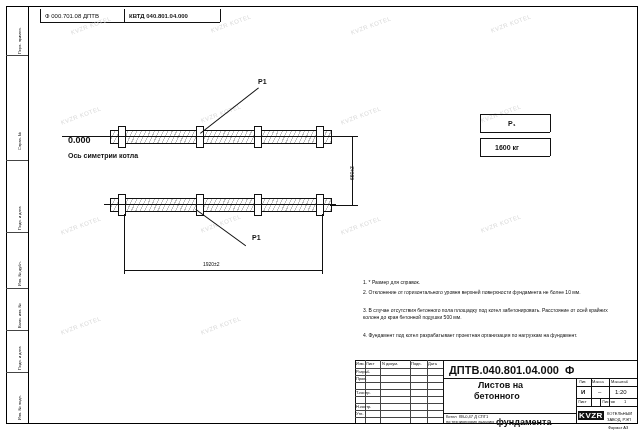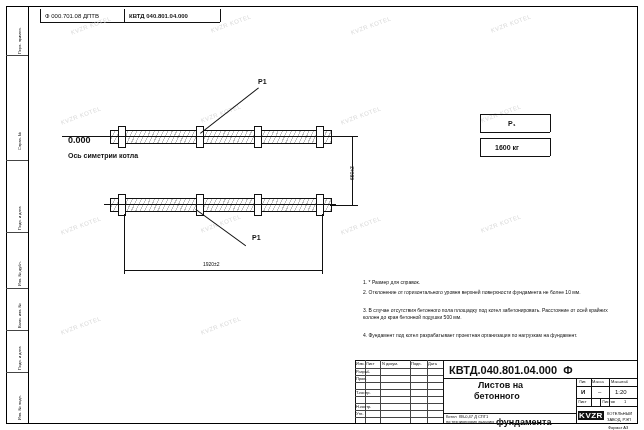--- a/index.html
+++ b/index.html
@@ -159,21 +159,21 @@
   <div class="txt tiny" style="left:411px;top:362px;">Подп.</div>
   <div class="txt tiny" style="left:428px;top:362px;">Дата</div>
 
   <div class="txt tiny" style="left:356px;top:370px;">Разраб.</div>
   <div class="txt tiny" style="left:356px;top:377px;">Пров.</div>
   <div class="txt tiny" style="left:356px;top:391px;">Т.контр.</div>
   <div class="txt tiny" style="left:356px;top:405px;">Н.контр.</div>
   <div class="txt tiny" style="left:356px;top:412px;">Утв.</div>
 
   <div class="ln hl" style="left:443px;top:378px;width:194px;"></div>
-  <div class="txt xl b" style="left:449px;top:365px;">КВТД.040.801.04.000  Ф</div>
+  <div class="txt xl b" style="left:449px;top:365px;">ДПТВ.040.801.04.000  Ф</div>
 
   <div class="ln vl" style="left:576px;top:378px;height:45px;"></div>
   <div class="ln hl" style="left:576px;top:386px;width:61px;"></div>
   <div class="ln hl" style="left:576px;top:398px;width:61px;"></div>
   <div class="ln hl" style="left:576px;top:406px;width:61px;"></div>
   <div class="ln vl" style="left:591px;top:378px;height:28px;"></div>
   <div class="ln vl" style="left:609px;top:378px;height:28px;"></div>
   <div class="ln vl" style="left:600px;top:398px;height:8px;"></div>
 
   <div class="txt tiny" style="left:579px;top:380px;">Лит.</div>

